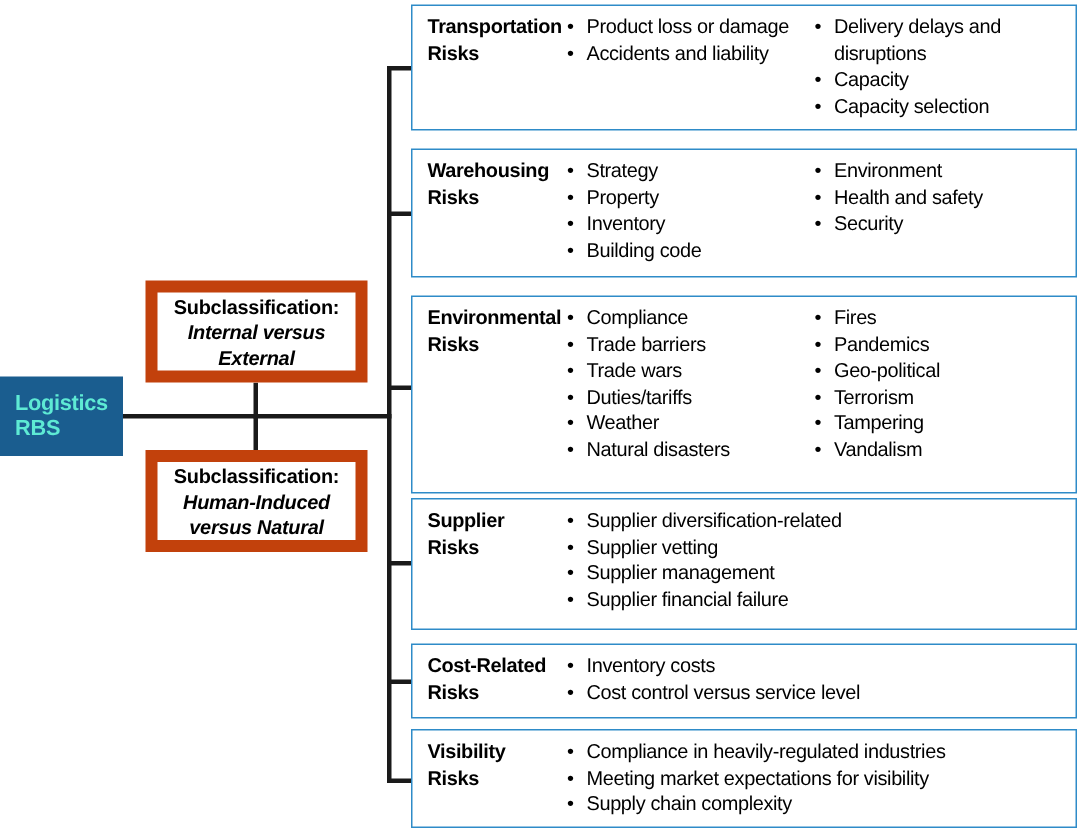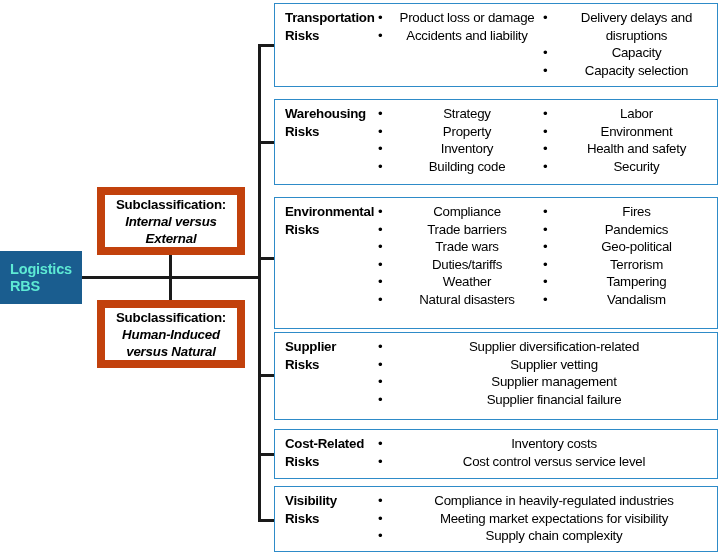--- a/index.html
+++ b/index.html
@@ -110,21 +110,20 @@
   .risk-col {
     box-sizing: border-box;
   }
   .risk-col.col-a { flex: 0 0 165px; }
   .risk-col.col-b { flex: 1 1 auto; }
   .risk-col.col-wide { flex: 1 1 auto; }
   ul.bullets {
     list-style: none;
     margin: 0;
     padding: 0;
-    text-align: center;
   }
   ul.bullets li {
     position: relative;
     padding-left: 13px;
     font-size: 13.3px;
     line-height: 17.5px;
     letter-spacing: -0.25px;
   }
   ul.bullets li::before {
     content: "\2022";
@@ -211,21 +210,20 @@
       <div class="risk-col col-a">
         <ul class="bullets">
           <li>Strategy</li>
           <li>Property</li>
           <li>Inventory</li>
           <li>Building code</li>
         </ul>
       </div>
       <div class="risk-col col-b">
         <ul class="bullets">
-          <li>Labor</li>
           <li>Environment</li>
           <li>Health and safety</li>
           <li>Security</li>
         </ul>
       </div>
     </div>
   </div>
 
   <div class="risk-box" id="risk-box-2">
     <div class="risk-title">

